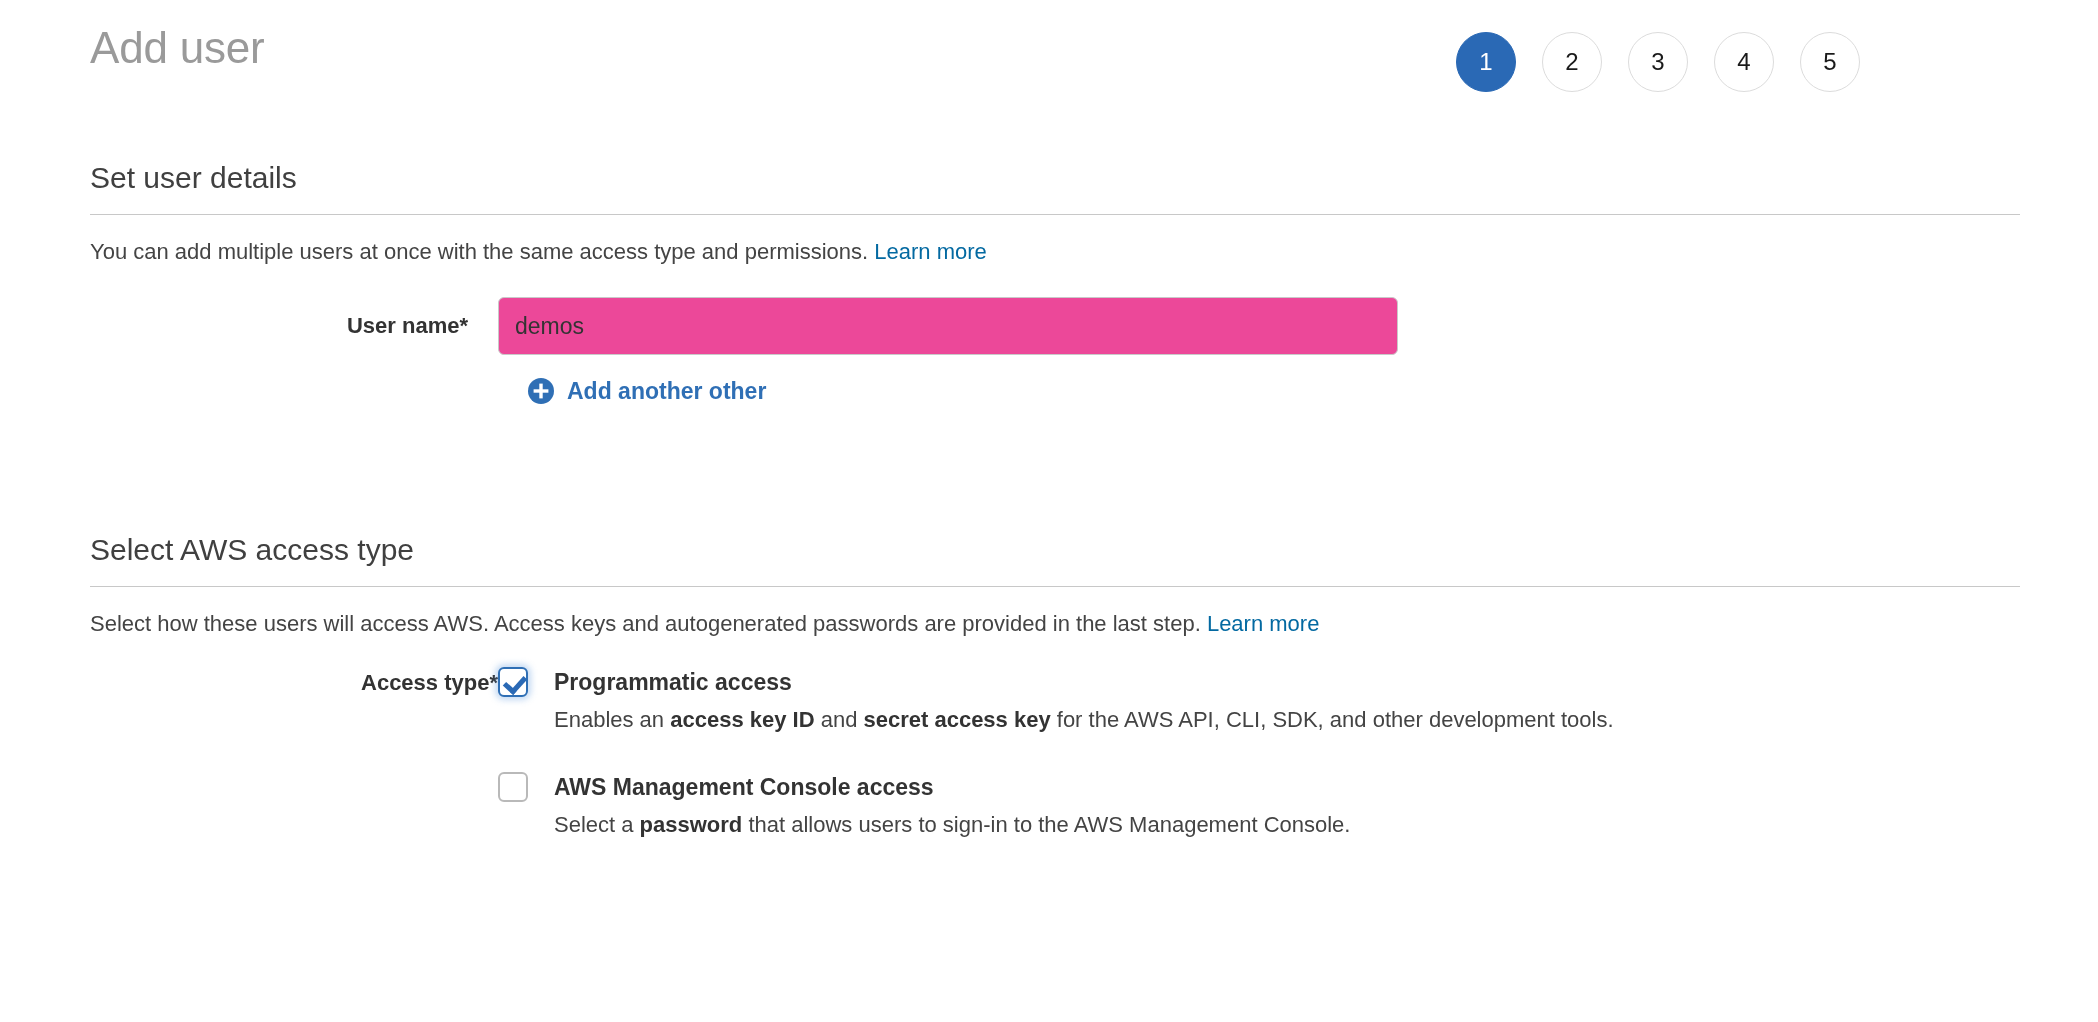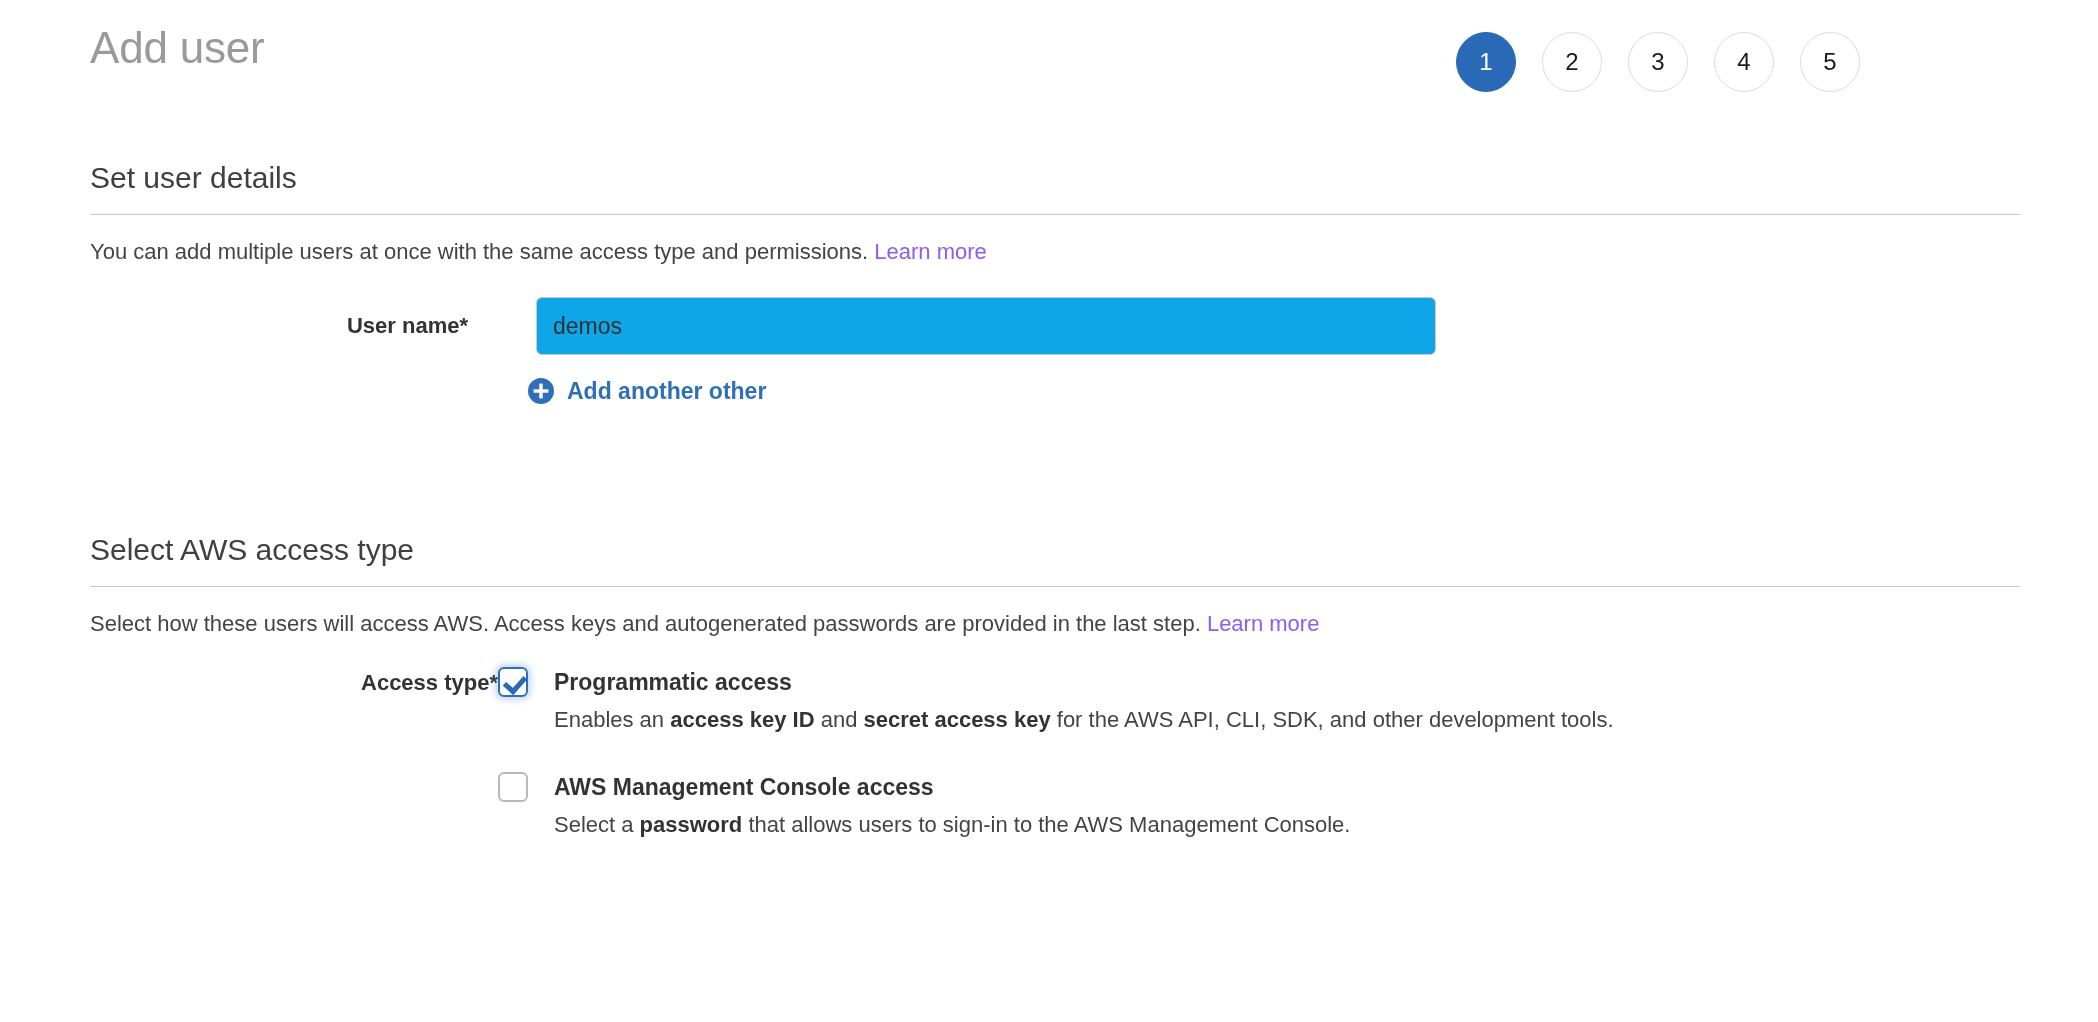--- a/index.html
+++ b/index.html
@@ -93,48 +93,47 @@
     margin: 0;
   }
   .section-desc {
     font-size: 22px;
     line-height: 30px;
     color: #444444;
     margin-top: 22px;
     white-space: nowrap;
   }
   a.link {
-    color: #8b5cf6;
+    color: #0369a1;
     text-decoration: none;
     cursor: pointer;
   }
 
   
   .form-row {
     display: flex;
     align-items: flex-start;
     margin-top: 30px;
-    gap: 38px;
   }
   .form-label {
     width: 408px;
     text-align: right;
     padding-right: 30px;
     font-size: 22px;
     font-weight: bold;
     color: #333333;
     line-height: 58px;
     white-space: nowrap;
   }
   .text-input {
     width: 900px;
     height: 58px;
     border: 1px solid #c9c9c9;
     border-radius: 6px;
-    background: #0ea5e9;
+    background: #ec4899;
     font-family: "Liberation Sans", sans-serif;
     font-size: 23px;
     color: #333333;
     padding: 0 16px;
     outline: none;
   }
 
   .add-user-link {
     margin-left: 438px;
     margin-top: 22px;

